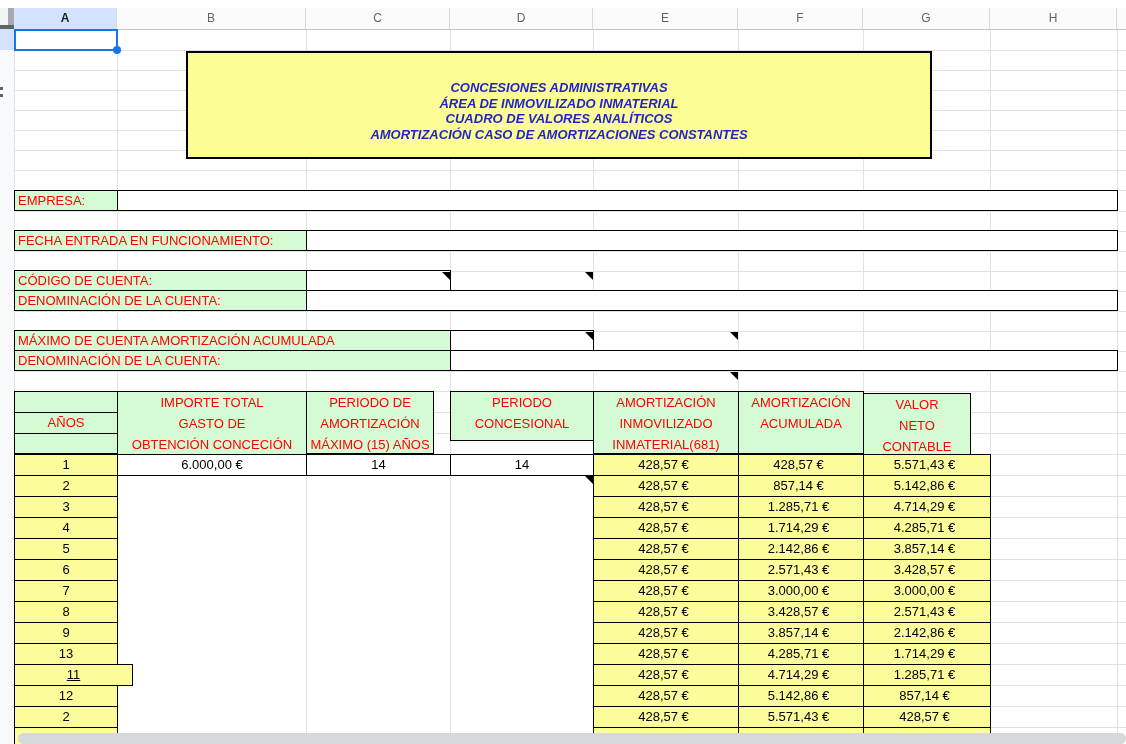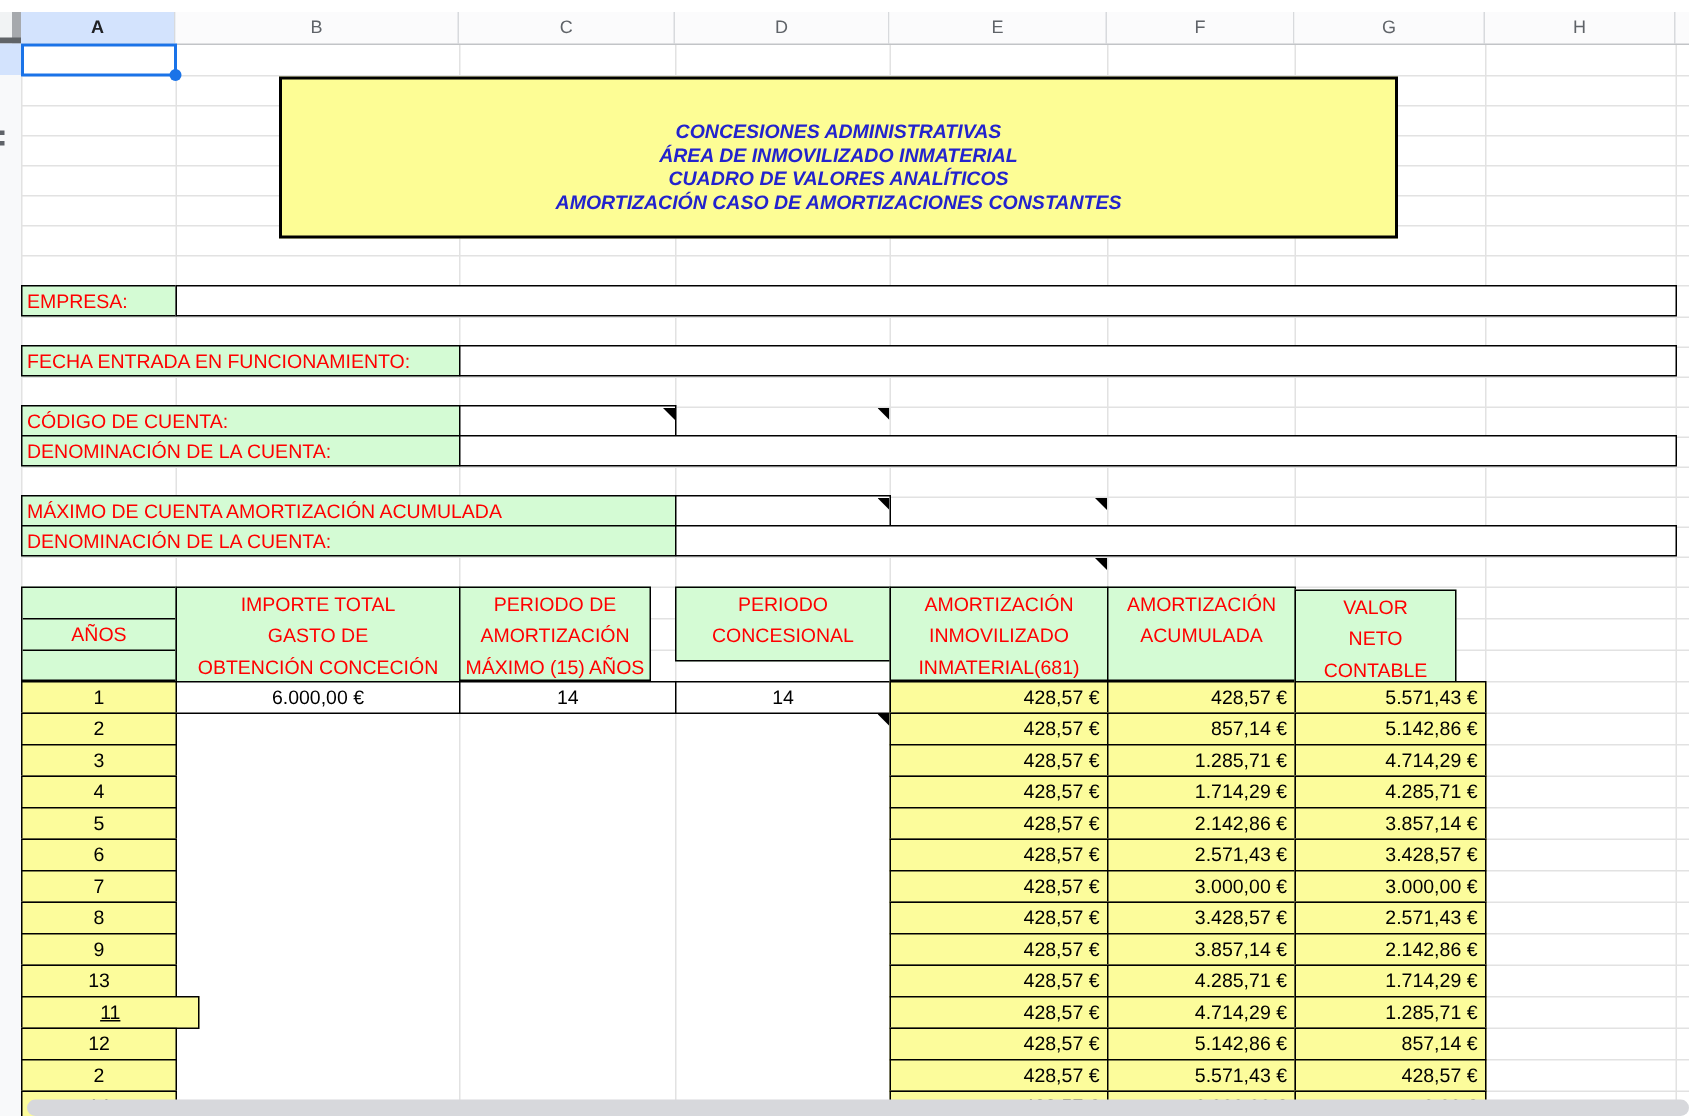--- a/index.html
+++ b/index.html
@@ -14,21 +14,21 @@
   .label{position:absolute;box-sizing:border-box;background:var(--green,#d4fbd4);
          border:1px solid #000;color:var(--red,#ff0000);line-height:19px;padding:0 0 0 3px;
          white-space:nowrap;overflow:hidden;}
   .winput{position:absolute;box-sizing:border-box;background:#fff;border:1px solid #000;}
   .thead{position:absolute;box-sizing:border-box;background:var(--green,#d4fbd4);
          border:1px solid #000;color:var(--red,#ff0000);text-align:center;line-height:21px;white-space:pre-line;overflow:hidden;}
   .ycell{position:absolute;box-sizing:border-box;background:var(--yellow,#fcfc9b);
          border:1px solid #000;text-align:center;line-height:20px;overflow:hidden;}
   .wcell{position:absolute;box-sizing:border-box;background:#fff;border:1px solid #000;
          text-align:center;line-height:20px;overflow:hidden;}
-  .money{text-align:right;padding-right:5px;}
+  .money{padding-right:5px;}
   .note{position:absolute;width:8px;height:8px;background:#000;
         clip-path:polygon(0 0,100% 0,100% 100%);}
   #titlebox{position:absolute;left:186px;top:51px;width:746px;height:108px;box-sizing:border-box;
             background:var(--titlebg,#fdfd95);border:2px solid #000;color:var(--blue,#2323cd);
             font-weight:bold;font-style:italic;text-align:center;line-height:15.5px;
             padding-top:27px;white-space:pre-line;}
 </style>
 </head>
 <body>
 

